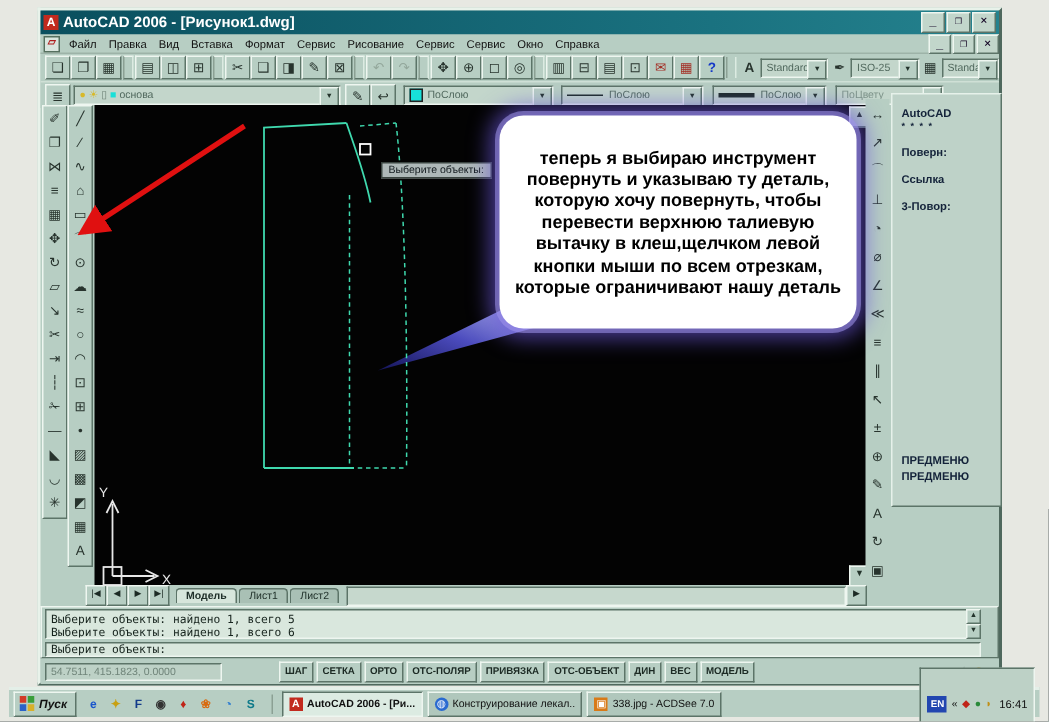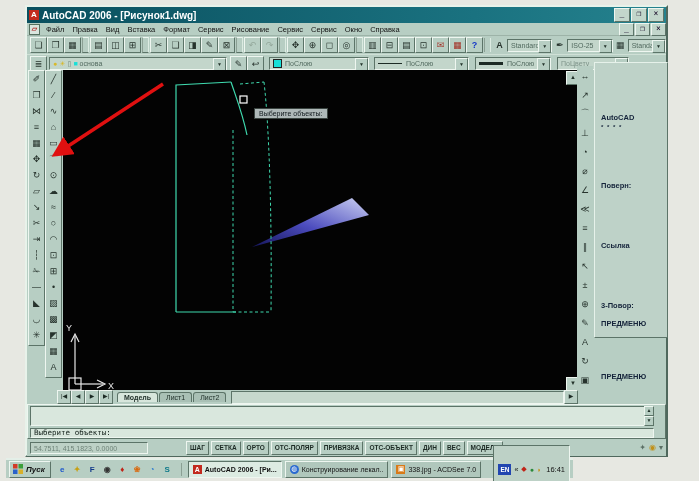--- a/index.html
+++ b/index.html
@@ -68,21 +68,21 @@
   
   #callout{left:333px;top:77px;width:238px;height:142px;background:#fff;border-radius:16px;z-index:7;
            box-shadow:0 0 0 3px rgba(160,150,235,.55), 0 0 14px 6px rgba(105,85,215,.7);
            display:flex;align-items:center;justify-content:center;text-align:center;
            font-size:12px;font-weight:bold;line-height:1.2;color:#000;padding:6px 6px;box-sizing:border-box;}
 
   
   #screen-menu{left:594px;top:62px;width:74px;height:276px;background:#bed2c8;
                border:1px solid;border-color:#e6f1ea #5c7468 #5c7468 #e6f1ea;
                display:flex;flex-direction:column;padding:8px 4px 6px 6px;box-sizing:border-box;}
-  .sm-item{font-size:7.5px;font-weight:bold;color:#14233a;margin-bottom:9px;white-space:nowrap;margin-top:42px;}
+  .sm-item{font-size:7.5px;font-weight:bold;color:#14233a;margin-bottom:9px;white-space:nowrap;}
   .sm-item.small{font-size:6px;margin-top:-7px;letter-spacing:1px;}
   .sm-item.push{margin-top:auto;margin-bottom:2px;}
 
   
   #tabsrow{left:57px;top:390px;width:521px;height:14px;background:#b7cec3;display:flex;align-items:center;}
   .navbtn{width:12px;height:12px;background:#b7cec3;font-size:6px;line-height:11px;text-align:center;color:#1c2a24;flex:0 0 auto;}
   .tab{font-size:7px;padding:1px 6px;border:1px solid #5c7468;border-bottom:none;background:#a9c0b5;
        border-radius:3px 3px 0 0;margin-right:1px;color:#20302a;white-space:nowrap;flex:0 0 auto;}
   .tab.active{background:#d7e6dc;font-weight:bold;}
   .hscroll{flex:1;height:11px;background:#c6d8cd;border:1px solid;border-color:#5c7468 #eef6f0 #eef6f0 #5c7468;margin-left:4px;}
@@ -100,21 +100,21 @@
   
   #statusbar{left:27px;top:439px;width:639px;height:17px;background:#b7cec3;display:flex;align-items:center;box-sizing:border-box;padding:0 3px;}
   #coords{width:118px;height:12px;background:#bdd1c6;font-size:7px;color:#6f8479;line-height:11px;padding:0 3px;box-sizing:border-box;white-space:nowrap;flex:0 0 auto;margin-right:38px;}
   .sbtn{height:12px;font-size:6.5px;font-weight:bold;color:#1c2a24;background:#b7cec3;padding:0 3px;
         line-height:11px;margin-right:2px;white-space:nowrap;flex:0 0 auto;}
   #statusbar .spacer{flex:1;}
   .tray-ic{font-size:8px;margin-left:3px;color:#5a6e64;}
   .tray-ic.gold{color:#c09018;}
 
   
-  #taskbar{left:6px;top:458px;width:567px;height:20px;background:#b7cec3;border-top:2px solid #e4efe8;
+  #taskbar{left:6px;top:458px;width:687px;height:20px;background:#b7cec3;border-top:2px solid #e4efe8;
            display:flex;align-items:center;box-sizing:border-box;padding:0 3px;}
   #startbtn{height:15px;display:flex;align-items:center;background:#b7cec3;padding:0 5px 0 3px;margin-right:5px;flex:0 0 auto;}
   #startbtn .lbl{font-size:8px;font-weight:bold;font-style:italic;margin-left:3px;}
   #quicklaunch{display:flex;align-items:center;margin-right:6px;border-right:1px solid #8ba094;padding-right:5px;flex:0 0 auto;}
   .ql{width:13px;height:13px;display:flex;align-items:center;justify-content:center;font-size:8px;font-weight:bold;margin-right:2px;}
   .ql-blue{color:#1a55cc;} .ql-gold{color:#c8a012;} .ql-navy{color:#123a8a;} .ql-dark{color:#333;}
   .ql-red{color:#c02418;} .ql-orange{color:#d86a10;} .ql-blue2{color:#2a7ad0;} .ql-teal{color:#0f7a8a;}
   .task{height:15px;display:flex;align-items:center;background:#b0c7bc;padding:0 4px;margin-right:3px;
         font-size:7px;white-space:nowrap;overflow:hidden;flex:0 0 auto;max-width:112px;}
   .task.active{background:#dcebe2;border-color:#5c7468 #eef6f0 #eef6f0 #5c7468;font-weight:bold;}
@@ -452,20 +452,21 @@
       <path d="M71,342 L75,334 L79,342"></path>
       <path d="M97,380 L105,384 L97,388"></path>
       <rect x="69" y="378" width="12" height="12"></rect>
     </g>
     <text x="66" y="331" fill="#e8e8e8" font-size="9">Y</text>
     <text x="108" y="389" fill="#e8e8e8" font-size="9">X</text>
   </svg>
 
   <div id="tooltip" class="abs">Выберите объекты:</div>
 
+  <div id="callout" class="abs">теперь я выбираю инструмент повернуть и указываю ту деталь, которую хочу повернуть, чтобы перевести верхнюю талиевую вытачку в клеш,щелчком левой кнопки мыши по всем отрезкам, которые ограничивают нашу деталь</div>
 
   <svg class="abs" width="699" height="481" style="left:0;top:0;z-index:20;pointer-events:none;">
     <defs>
       <marker id="rahead" markerWidth="6" markerHeight="6" refX="4.5" refY="3" orient="auto">
         <polygon points="0,0 6,3 0,6" fill="#e01010"></polygon>
       </marker>
     </defs>
     <line x1="163" y1="84" x2="56" y2="154" stroke="#e01010" stroke-width="3.5" marker-end="url(#rahead)"></line>
   </svg>
 
@@ -482,21 +483,23 @@
 
         <span class="tab">Лист2</span>
       </span>
     <span class="hscroll"></span>
     <span class="navbtn bev-out">▶</span>
   </div>
 
   <div id="cmdarea" class="abs bev-out"></div>
   <div id="cmdhist" class="abs bev-in">
 
-
+      <div class="cline">Выберите объекты: найдено 1, всего 5</div>
+
+      <div class="cline">Выберите объекты: найдено 1, всего 6</div>
     </div>
   <div id="cmdscroll" class="abs">
     <span class="scrollbtn bev-out">▲</span>
     <span class="scrollbtn bev-out">▼</span>
   </div>
   <div id="cmdline" class="abs bev-in">Выберите объекты:</div>
 
   <div id="statusbar" class="abs">
     <span id="coords" class="bev-in">54.7511, 415.1823, 0.0000</span>
     <span style="display:flex;align-items:center;">

